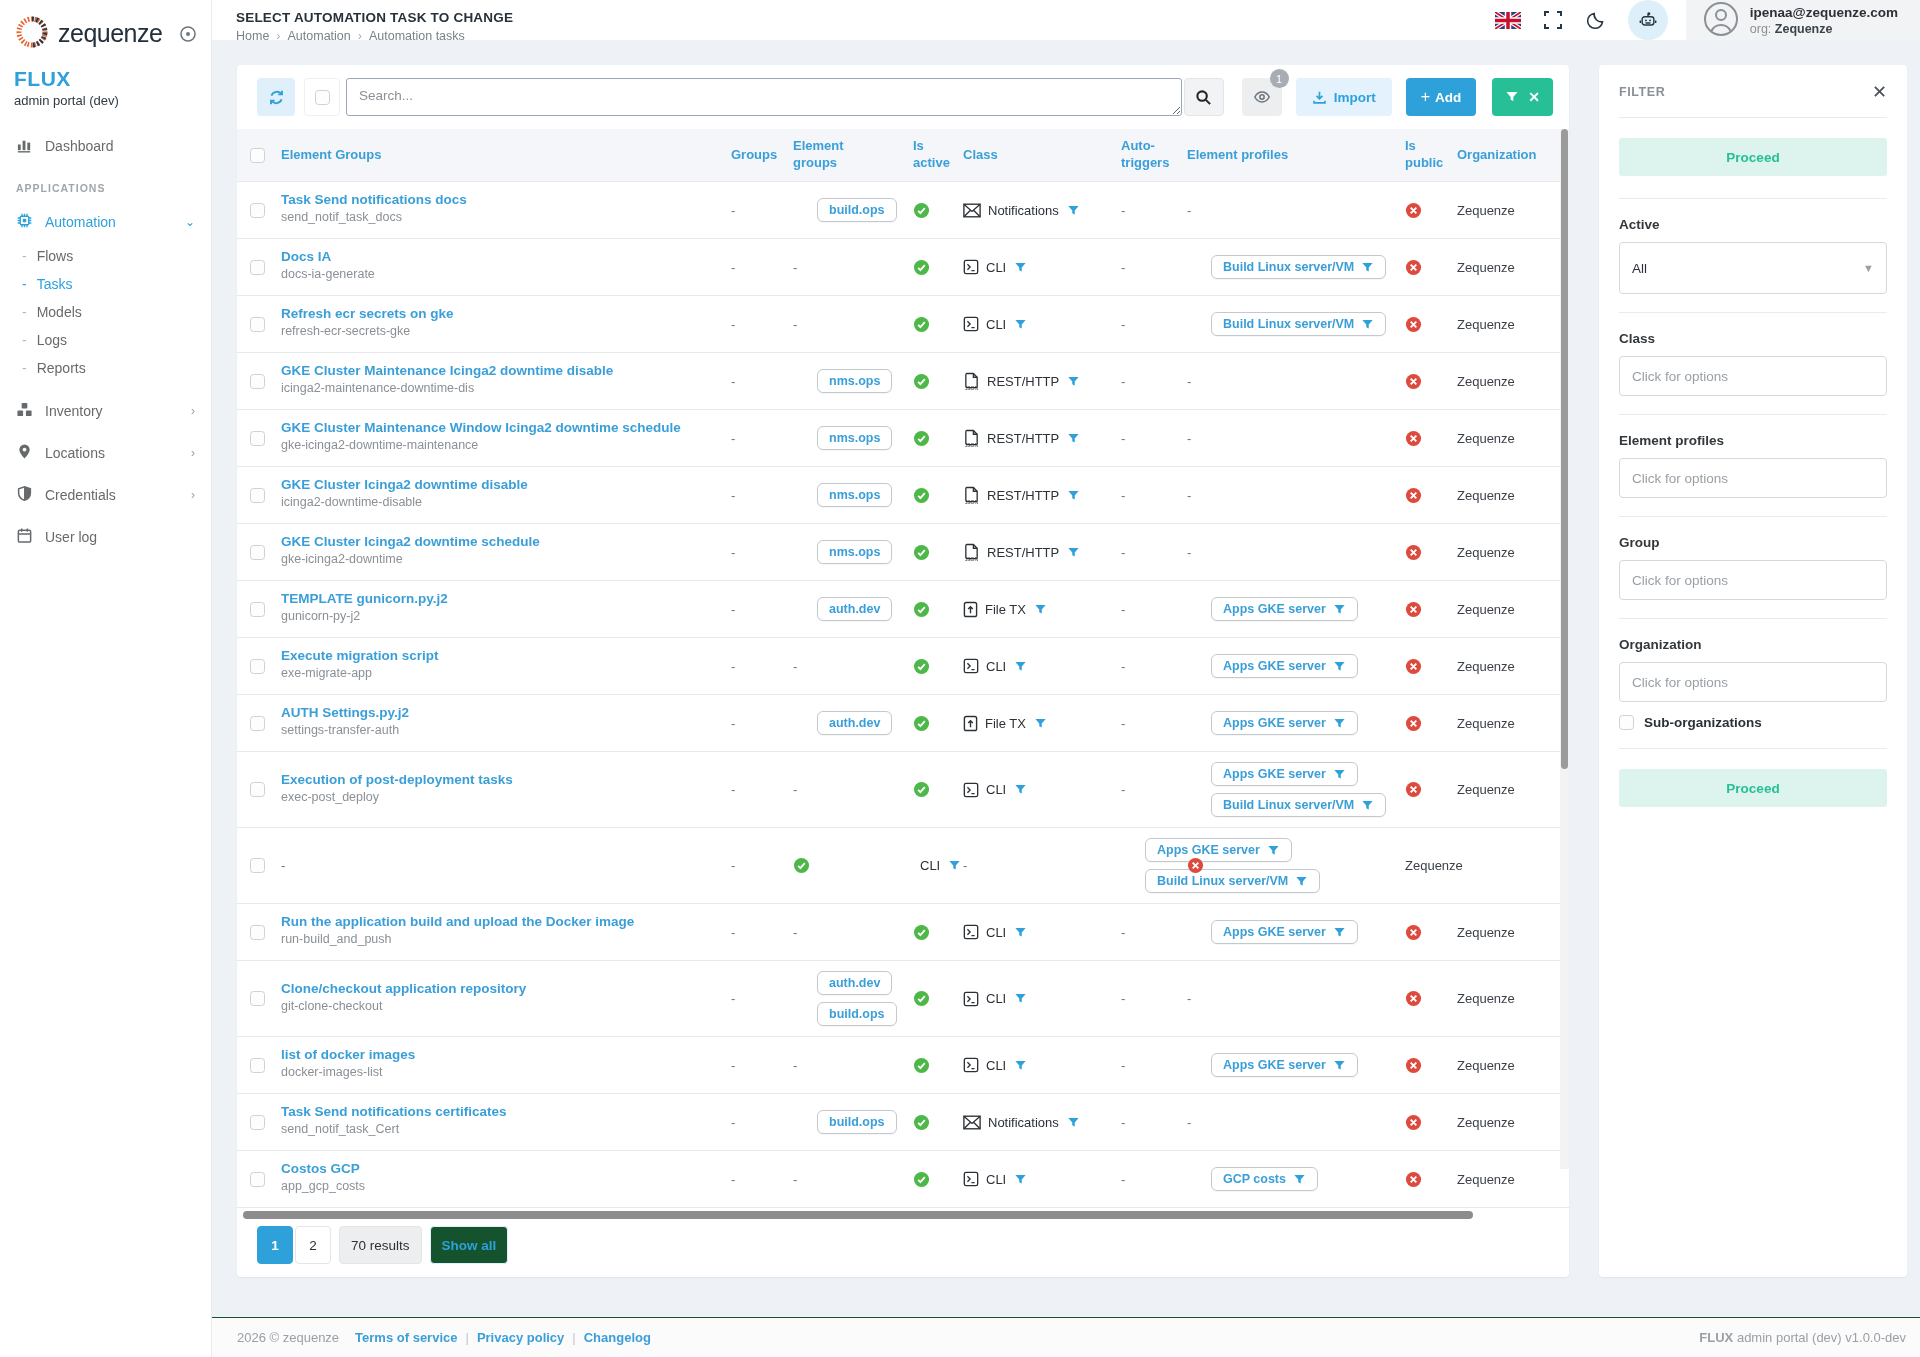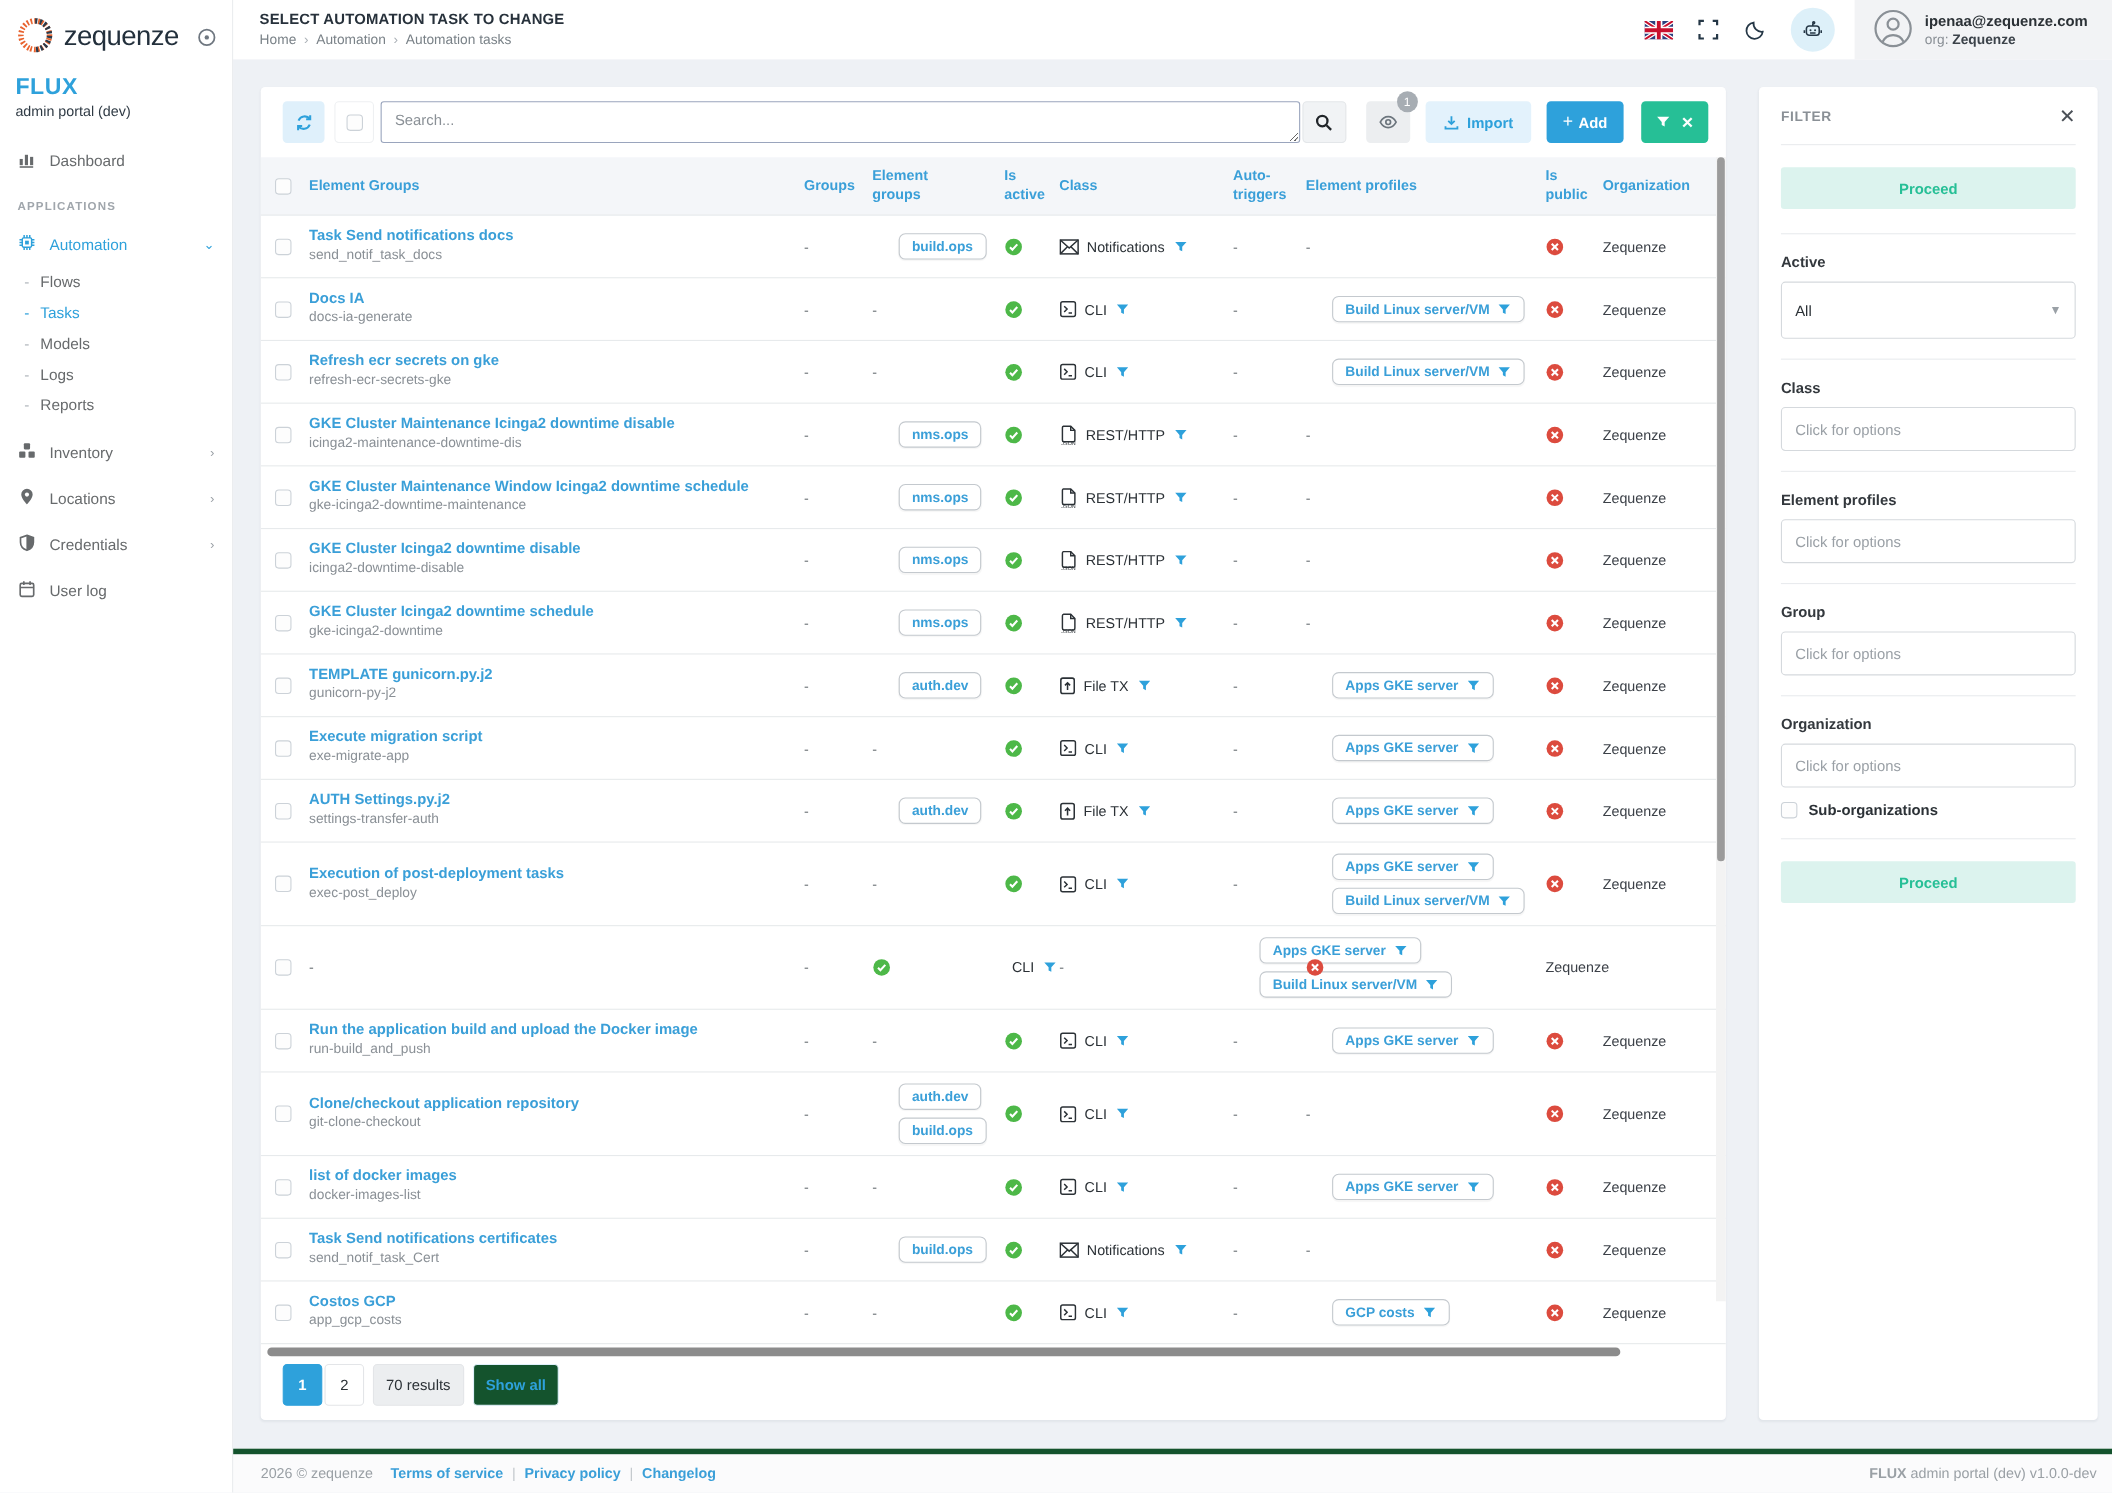--- a/index.html
+++ b/index.html
@@ -22,21 +22,21 @@
   .nav-section { font-size:10.5px; font-weight:700; letter-spacing:1px; color:#a0a6ac; padding:16px 16px 8px 16px; }
   .sub-item { display:flex; align-items:center; gap:10px; padding:6px 16px 6px 22px; color:#676a6c; font-size:14px; cursor:pointer; }
   .sub-item .dash { color:#b3b8bd; }
   .sub-item.active { color:#2ea1db; }
   .sub-item.active .dash { color:#2ea1db; }
   .group-items { margin-top:8px; }
   .group-items .nav-item { padding:11px 16px; }
 
   
   .main { flex:1; display:flex; flex-direction:column; min-width:0; }
-  .topbar { height:54px; background:#fff; display:flex; align-items:stretch; }
+  .topbar { height:40px; background:#fff; display:flex; align-items:stretch; }
   .topbar-left { padding:10px 0 0 24px; flex:1; }
   .page-title { font-size:13.5px; font-weight:700; color:#27313b; letter-spacing:0.2px; }
   .breadcrumb { display:flex; gap:7px; margin-top:4px; font-size:12.5px; color:#7a8288; }
   .breadcrumb .sep { color:#aab0b6; }
   .crumb { cursor:pointer; }
   .topbar-icons { display:flex; align-items:center; gap:22px; padding-right:18px; }
   .icon-btn { display:flex; align-items:center; justify-content:center; cursor:pointer; }
   .robot-btn { width:40px; height:40px; border-radius:50%; background:#ddf0f9; }
   .user-block { background:#f2f3f5; display:flex; align-items:center; gap:10px; padding:0 22px 0 16px; cursor:pointer; }
   .user-email { font-size:13.5px; color:#2b3136; font-weight:600; }
@@ -102,21 +102,21 @@
   .proceed { width:100%; height:38px; background:#dcf3ee; color:#26bf96; font-weight:700; font-size:13.5px; border:none; border-radius:3px; cursor:pointer; margin:20px 0 4px 0; font-family:inherit; }
   .fdivider { border-top:1px solid #e9ebee; margin:18px 0; }
   .flabel { font-weight:700; color:#33383d; font-size:13.5px; margin-bottom:10px; }
   .fselect { height:52px; border:1px solid #d5d9dd; border-radius:4px; display:flex; align-items:center; padding:0 12px; color:#2b3136; font-size:13.5px; cursor:pointer; justify-content:space-between; }
   .fselect .car { color:#9aa0a6; font-size:11px; }
   .finput { width:100%; height:40px; border:1px solid #d5d9dd; border-radius:4px; padding:0 12px; font-family:inherit; font-size:13.5px; color:#2b3136; outline:none; }
   .finput::placeholder { color:#9aa0a6; }
   .suborg { display:flex; align-items:center; gap:10px; margin-top:13px; font-weight:600; color:#2b3136; font-size:13.5px; }
 
   
-  .footer { height:40px; background:#fbfbfc; border-top:5px solid #14532d; display:flex; align-items:center; padding:0 14px 0 25px; margin-top:12px; }
+  .footer { height:40px; background:#fbfbfc; border-top:1px solid #14532d; display:flex; align-items:center; padding:0 14px 0 25px; margin-top:12px; }
   .footer-left { display:flex; align-items:center; gap:8px; font-size:13px; }
   .copyright { color:#9aa0a5; }
   .footer-link { color:#3a9fd8; font-weight:600; cursor:pointer; margin-left:8px; }
   .footer-sep { color:#c2c7cc; }
   .footer-right { margin-left:auto; color:#9aa0a5; font-size:13px; }
   .footer-right b { font-weight:700; }
 </style>
 </head>
 <body>
 

